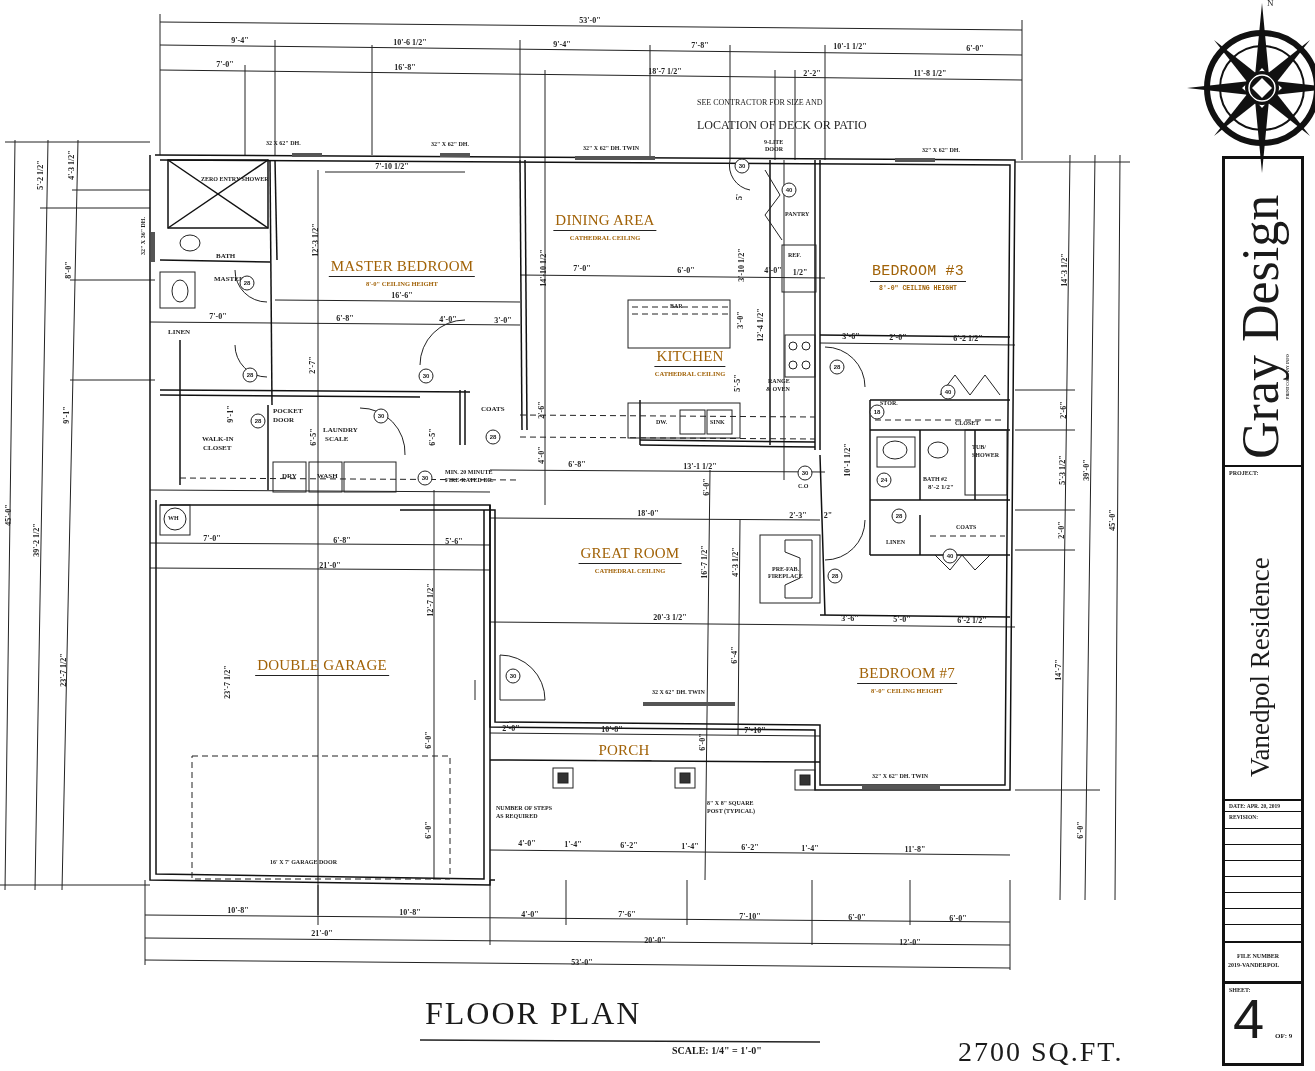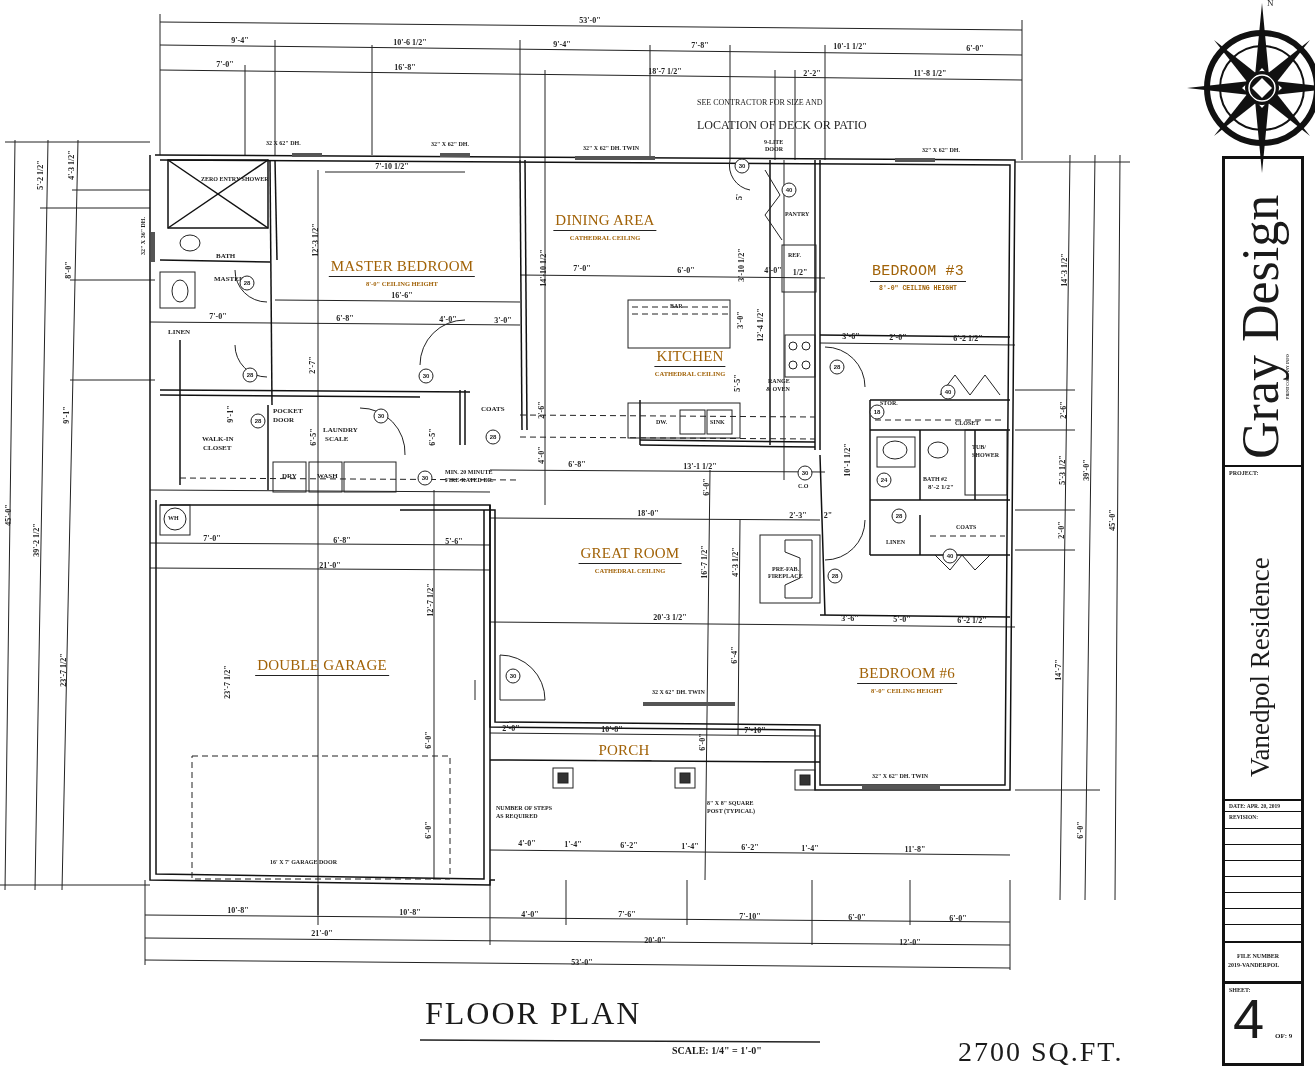--- a/index.html
+++ b/index.html
@@ -255,21 +255,21 @@
   <span class="sub">8'-0" CEILING HEIGHT</span>
 </div>
 <div class="room" style="left:630px;top:545px;">
   <span class="name">GREAT ROOM</span>
   <span class="sub">CATHEDRAL CEILING</span>
 </div>
 <div class="room" style="left:322px;top:657px;">
   <span class="name">DOUBLE GARAGE</span>
 </div>
 <div class="room" style="left:907px;top:665px;">
-  <span class="name">BEDROOM #6</span>
+  <span class="name">BEDROOM #7</span>
   <span class="sub">8'-0" CEILING HEIGHT</span>
 </div>
 <div class="room" style="left:624px;top:742px;">
   <span class="name">PORCH</span>
 </div>
 
 <div class="note" style="left:201px;top:175px;font-size:6px;">ZERO ENTRY SHOWER</div>
 <div class="note" style="left:214px;top:243px;margin-top:32px;">MASTER</div>
 <div class="note" style="left:216px;top:252px;">BATH</div>
 <div class="note" style="left:168px;top:328px;">LINEN</div>

